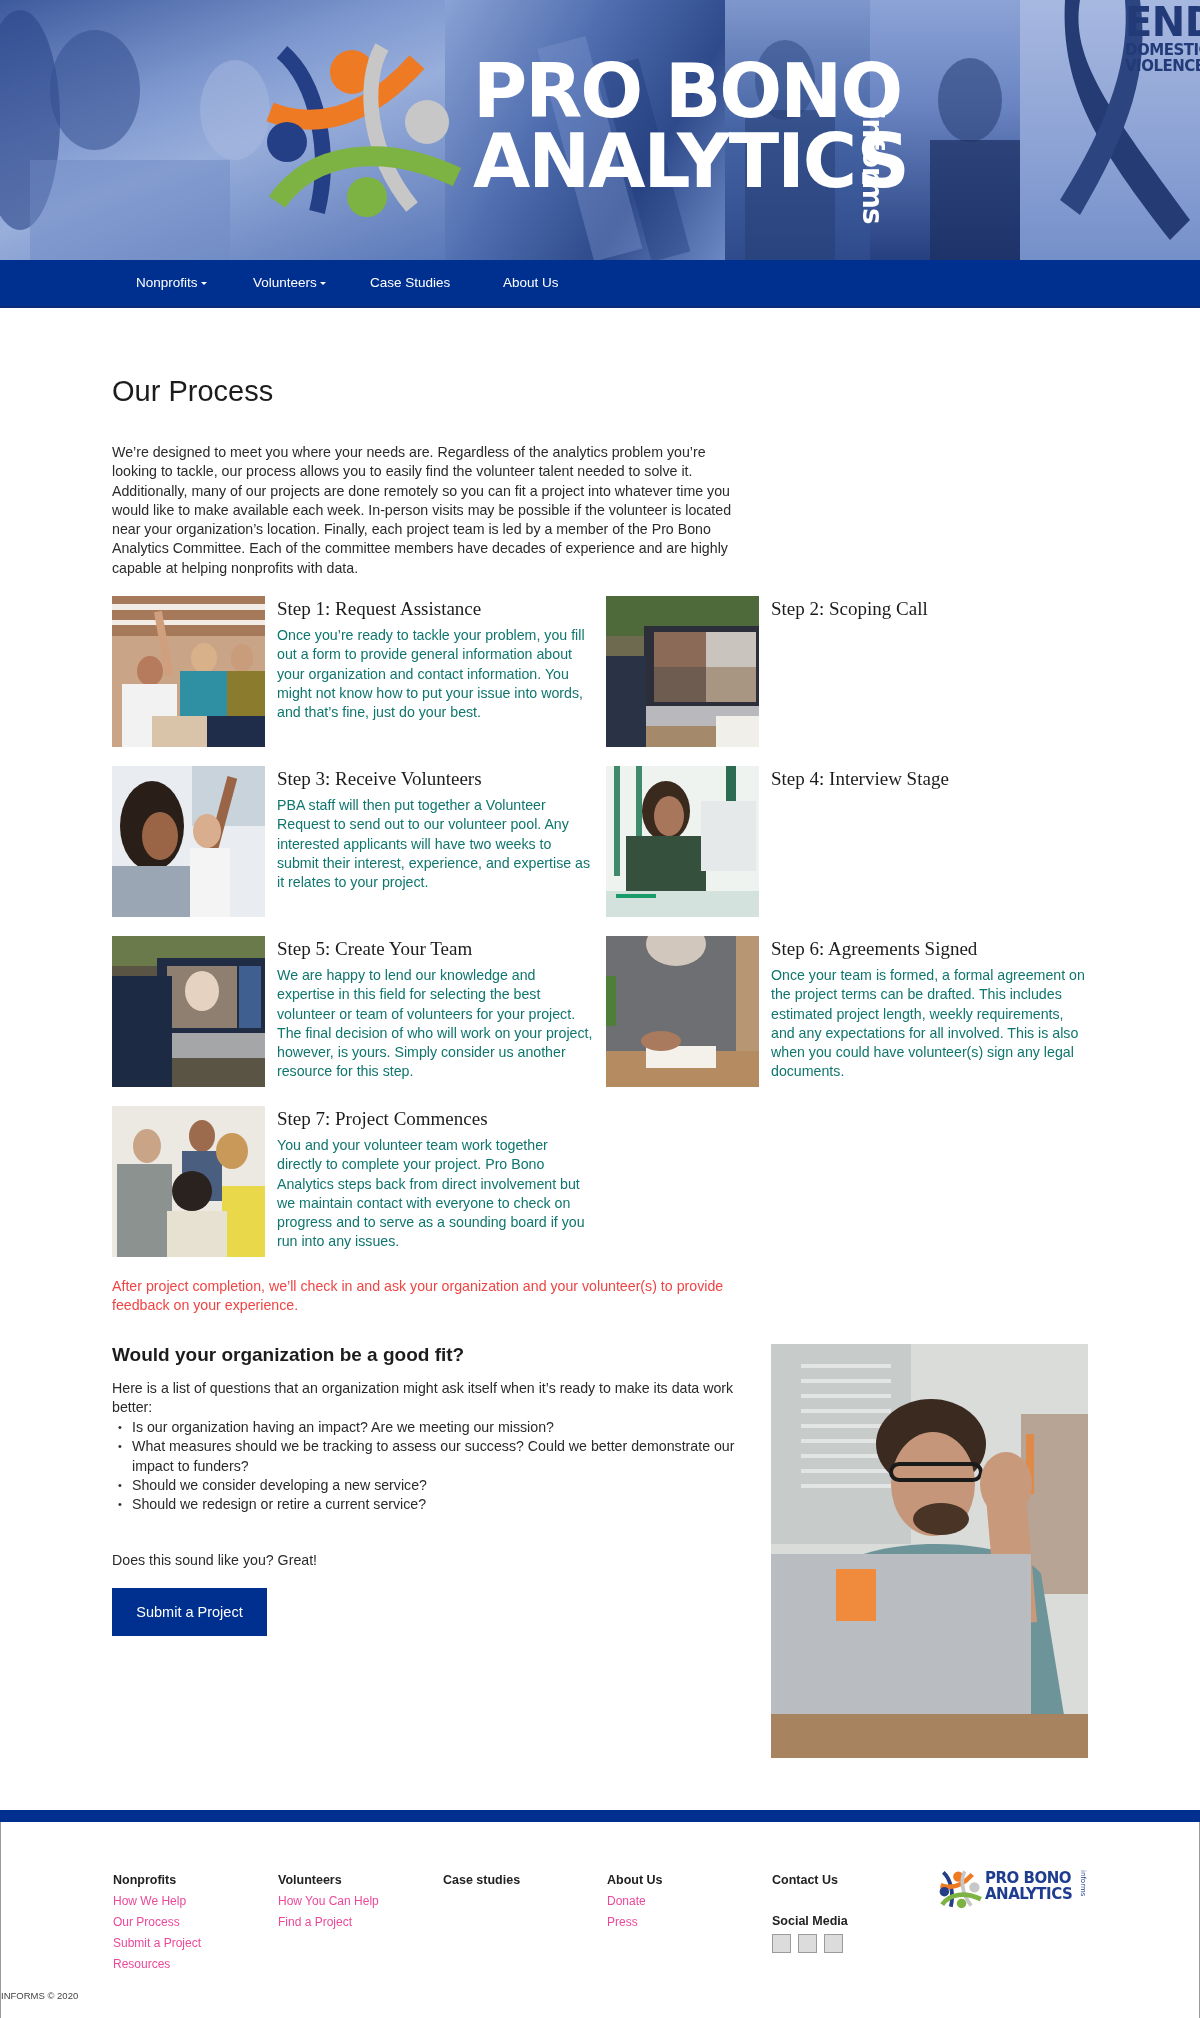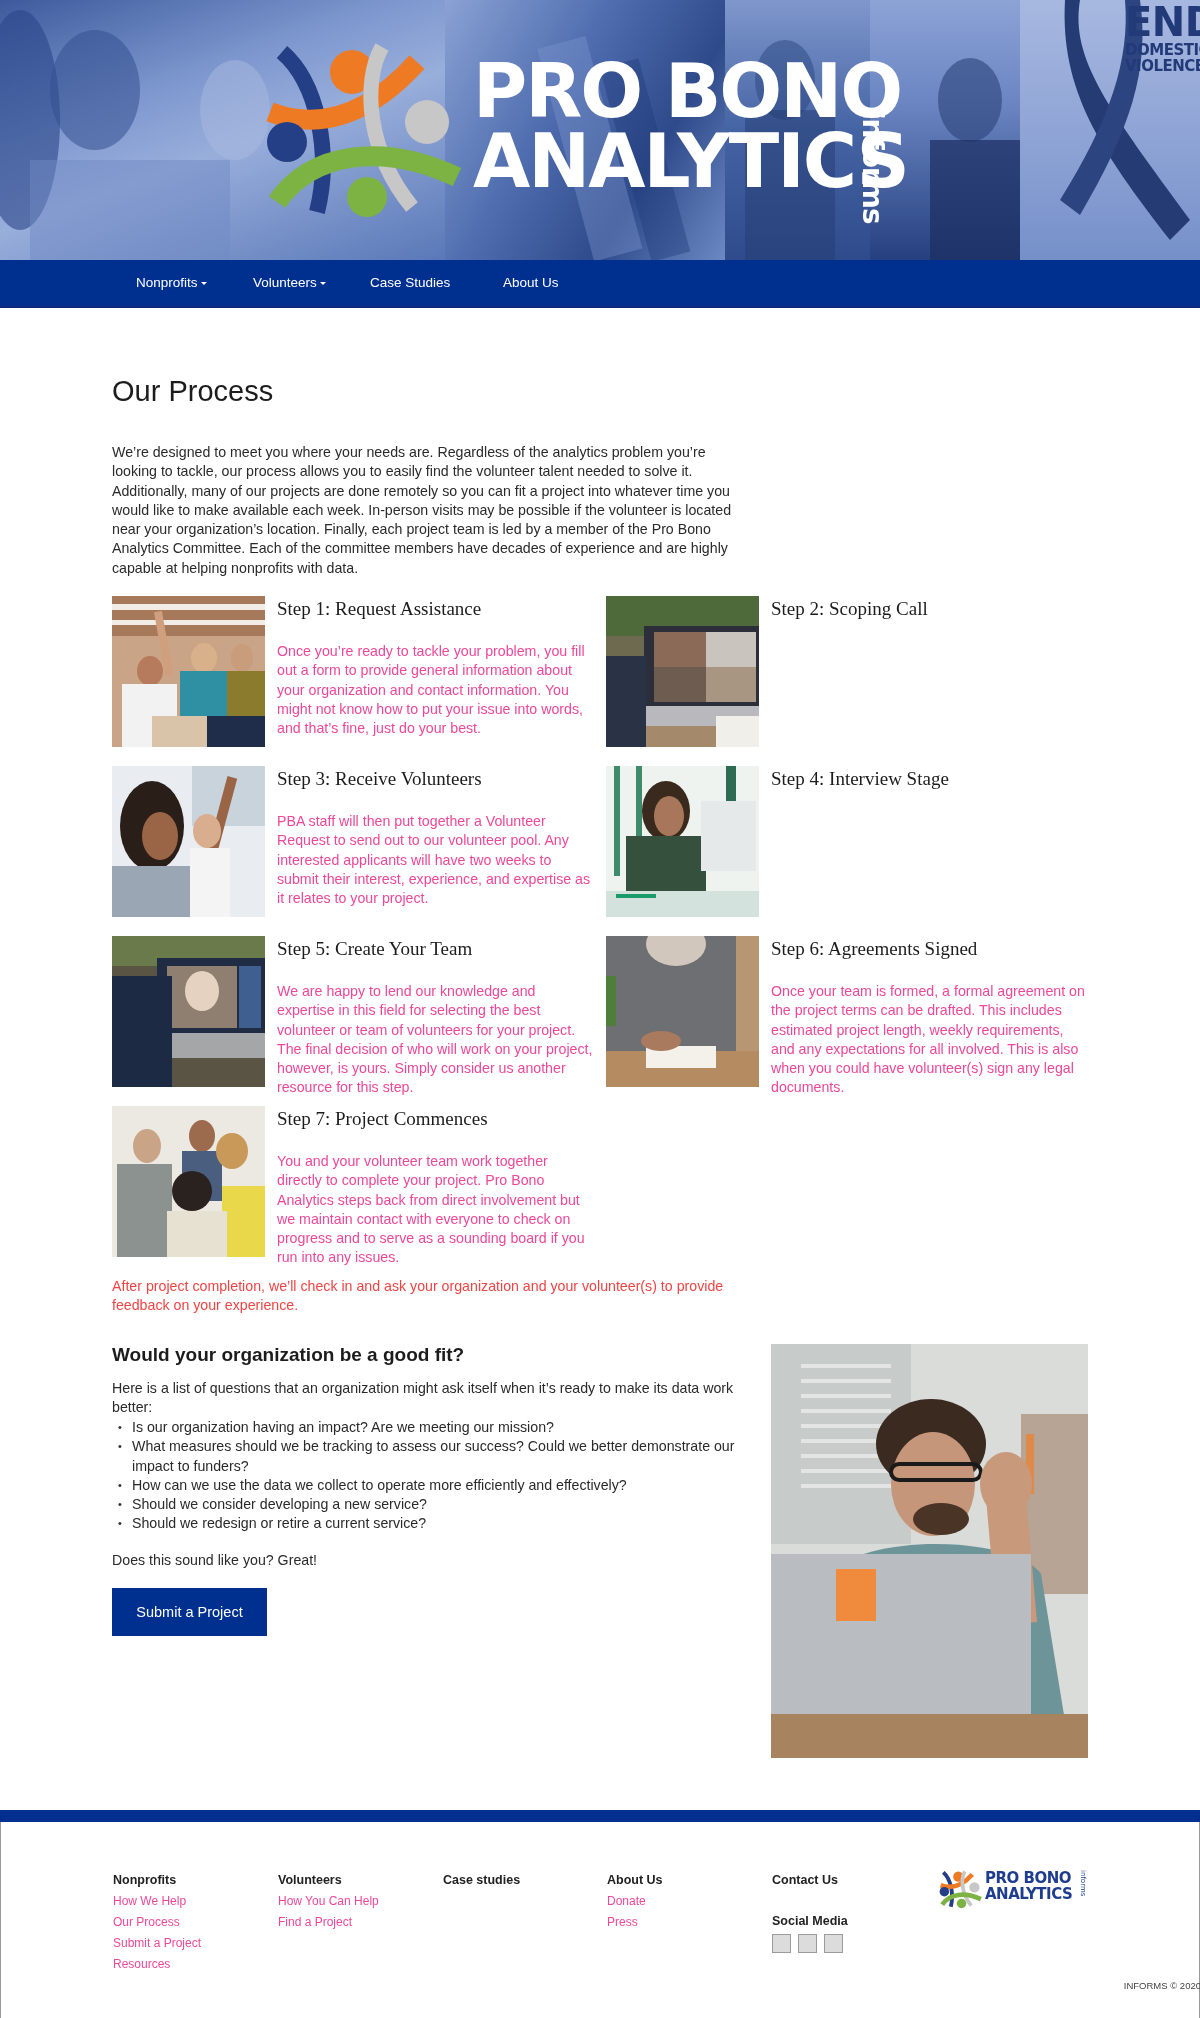--- a/index.html
+++ b/index.html
@@ -30,21 +30,21 @@
   .nav-item { position: absolute; top: 15px; color: #ffffff; font-size: 13.5px; line-height: 16px; cursor: pointer; white-space: nowrap; }
   .caret { display: inline-block; width: 0; height: 0; border-left: 3px solid transparent; border-right: 3px solid transparent; border-top: 3.5px solid #ffffff; margin-left: 3px; vertical-align: middle; }
 
   
   .page-title { position: absolute; left: 112px; top: 374px; font-size: 29px; font-weight: normal; color: #1c1c1c; line-height: 34px; }
   .intro { position: absolute; left: 112px; top: 443px; width: 640px; font-size: 14.2px; line-height: 19.3px; color: #2a2a2a; }
 
   .step { position: absolute; width: 480px; height: 152px; }
   .step-img { position: absolute; left: 0; top: 0; width: 153px; height: 151px; overflow: hidden; }
   .step-title { position: absolute; left: 165px; top: 2px; font-size: 19px; line-height: 22px; color: #1c1c1c; white-space: nowrap; font-family: Liberation Serif, serif; }
-  .step-text { position: absolute; left: 165px; top: 30px; width: 318px; font-size: 14.2px; line-height: 19.3px; color: #ec4899; margin-top: 16px; }
+  .step-text { position: absolute; left: 165px; top: 30px; width: 318px; font-size: 14.2px; line-height: 19.3px; color: #0f766e; }
 
   .after { position: absolute; left: 112px; top: 1277px; width: 640px; font-size: 14.2px; line-height: 19.3px; color: #ef4444; }
 
   .fit-title { position: absolute; left: 112px; top: 1344px; font-size: 19px; line-height: 22px; color: #1c1c1c; }
   .fit-intro { position: absolute; left: 112px; top: 1379px; width: 640px; font-size: 14.2px; line-height: 19.3px; color: #2a2a2a; }
   .fit-list { position: absolute; left: 112px; top: 1418px; width: 640px; list-style: none; font-size: 14.2px; line-height: 19.3px; color: #2a2a2a; }
   .fit-list li { position: relative; padding-left: 20px; }
   .fit-list li::before { content: "•"; position: absolute; left: 6px; top: 0; font-size: 11px; }
   .fit-close { position: absolute; left: 112px; top: 1551px; font-size: 14.2px; line-height: 19.3px; color: #2a2a2a; }
   .submit-btn { position: absolute; left: 112px; top: 1588px; width: 155px; height: 48px; background: #00308f; color: #ffffff; font-family: "Liberation Sans", sans-serif; font-size: 14.5px; border: none; cursor: pointer; }
@@ -56,21 +56,21 @@
   .footer { position: absolute; left: 0; top: 1822px; width: 1200px; height: 196px; border-left: 1px solid #9a9a9a; border-right: 1px solid #9a9a9a; }
   .f-col { position: absolute; top: 48px; }
   .f-head { display: block; font-size: 12.5px; font-weight: bold; color: #222; line-height: 21px; white-space: nowrap; }
   .f-link { display: block; font-size: 12px; color: #ec4899; line-height: 21px; white-space: nowrap; cursor: pointer; }
   .f-social-label { display: block; font-size: 12.5px; font-weight: bold; color: #222; margin-top: 22px; line-height: 16px; }
   .f-social { display: flex; gap: 7px; margin-top: 5px; }
   .f-social span { display: block; width: 19px; height: 19px; background: #dcdcdc; border: 1px solid #9b9b9b; cursor: pointer; }
   .f-logo { position: absolute; left: 938px; top: 46px; width: 150px; height: 42px; }
   .f-logo-text { position: absolute; left: 46px; top: 2px; font-family: "DejaVu Sans", sans-serif; font-weight: bold; font-size: 15px; line-height: 16px; color: #1e3d8f; letter-spacing: -0.5px; white-space: nowrap; }
   .f-logo-informs { position: absolute; left: 148px; top: 2px; font-family: "DejaVu Sans", sans-serif; font-size: 7px; color: #1e3d8f; transform: rotate(90deg); transform-origin: left top; white-space: nowrap; }
-  .copyright { position: absolute; left: 0; top: 158px; width: 1200px; text-align: right; font-size: 9.5px; color: #444; }
+  .copyright { position: absolute; left: 0; top: 168px; width: 1200px; text-align: left; font-size: 9.5px; color: #444; }
 </style>
 </head>
 <body>
 
 <div class="banner">
   <div class="panel p1">
     <svg width="445" height="260" viewBox="0 0 445 260">
       <ellipse cx="20" cy="120" rx="40" ry="110" fill="#2b4688" opacity="0.6"></ellipse>
       <ellipse cx="95" cy="90" rx="45" ry="60" fill="#34508f" opacity="0.55"></ellipse>
       <rect x="30" y="160" width="200" height="100" fill="#6f8ac4" opacity="0.5"></rect>
@@ -266,21 +266,20 @@
   <div class="step-text">You and your volunteer team work together directly to complete your project. Pro Bono Analytics steps back from direct involvement but we maintain contact with everyone to check on progress and to serve as a sounding board if you run into any issues.</div>
 </div>
 
 <p class="after">After project completion, we’ll check in and ask your organization and your volunteer(s) to provide feedback on your experience.</p>
 
 <h2 class="fit-title">Would your organization be a good fit?</h2>
 <p class="fit-intro">Here is a list of questions that an organization might ask itself when it’s ready to make its data work better:</p>
 <ul class="fit-list">
   <li>Is our organization having an impact? Are we meeting our mission?</li>
   <li>What measures should we be tracking to assess our success? Could we better demonstrate our impact to funders?</li>
-  <li>How can we use the data we collect to operate more efficiently and effectively?</li>
   <li>Should we consider developing a new service?</li>
   <li>Should we redesign or retire a current service?</li>
 </ul>
 <p class="fit-close">Does this sound like you? Great!</p>
 <button class="submit-btn">Submit a Project</button>
 
 <div class="hero-photo">
   <svg width="317" height="414" viewBox="0 0 317 414">
     <rect width="317" height="414" fill="#d9dcd9"></rect>
     <rect x="0" y="0" width="140" height="200" fill="#c7cbca"></rect>

